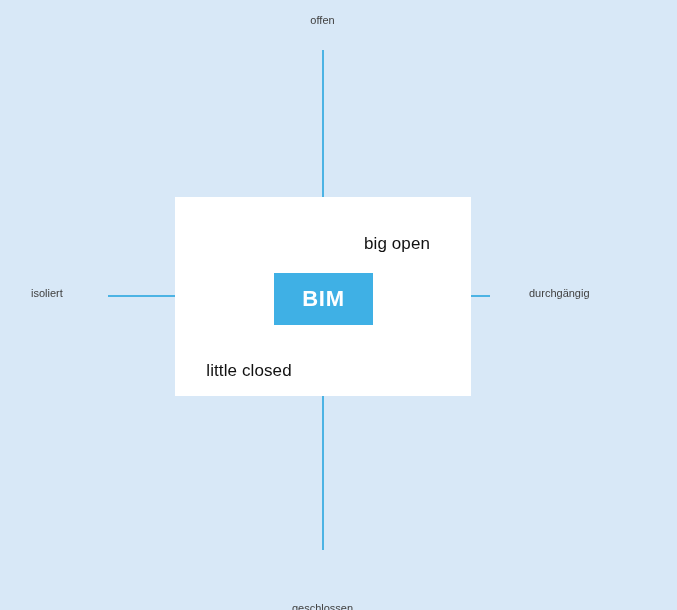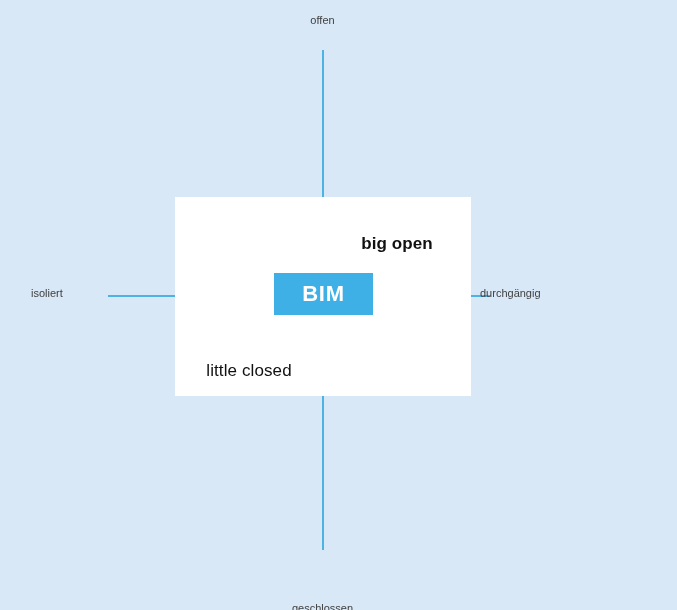--- a/index.html
+++ b/index.html
@@ -53,31 +53,31 @@
   .cell {
     position: absolute;
     font-size: 17px;
     color: #111111;
     letter-spacing: 0.1px;
     white-space: nowrap;
     text-align: center;
     line-height: 1;
   }
   .cell-tl { left: 175px; top: 235px; width: 148px; }
-  .cell-tr { left: 323px; top: 235px; width: 148px; font-weight: bold; }
+  .cell-tr { left: 323px; top: 235px; width: 148px; }
   .cell-bl { left: 175px; top: 362px; width: 148px; }
   .cell-br { left: 323px; top: 347px; width: 148px; }
 
   
   .center-badge {
     position: absolute;
     left: 274px;
     top: 273px;
     width: 99px;
-    height: 42px;
+    height: 52px;
     background: #3fb0e5;
     display: flex;
     align-items: center;
     justify-content: center;
   }
   .center-badge-label {
     color: #ffffff;
     font-size: 22px;
     font-weight: bold;
     letter-spacing: 0.8px;
@@ -103,21 +103,21 @@
     top: 571px;
     width: 645px;
     text-align: center;
     margin-top: 32px;
   }
   .label-left {
     left: 31px;
     top: 288px;
   }
   .label-right {
-    left: 480px;
+    left: 529px;
     top: 288px;
   }
 </style>
 </head>
 <body>
 
 <div id="diagram">
 
   <div class="axis-v"></div>
   <div class="axis-h"></div>

